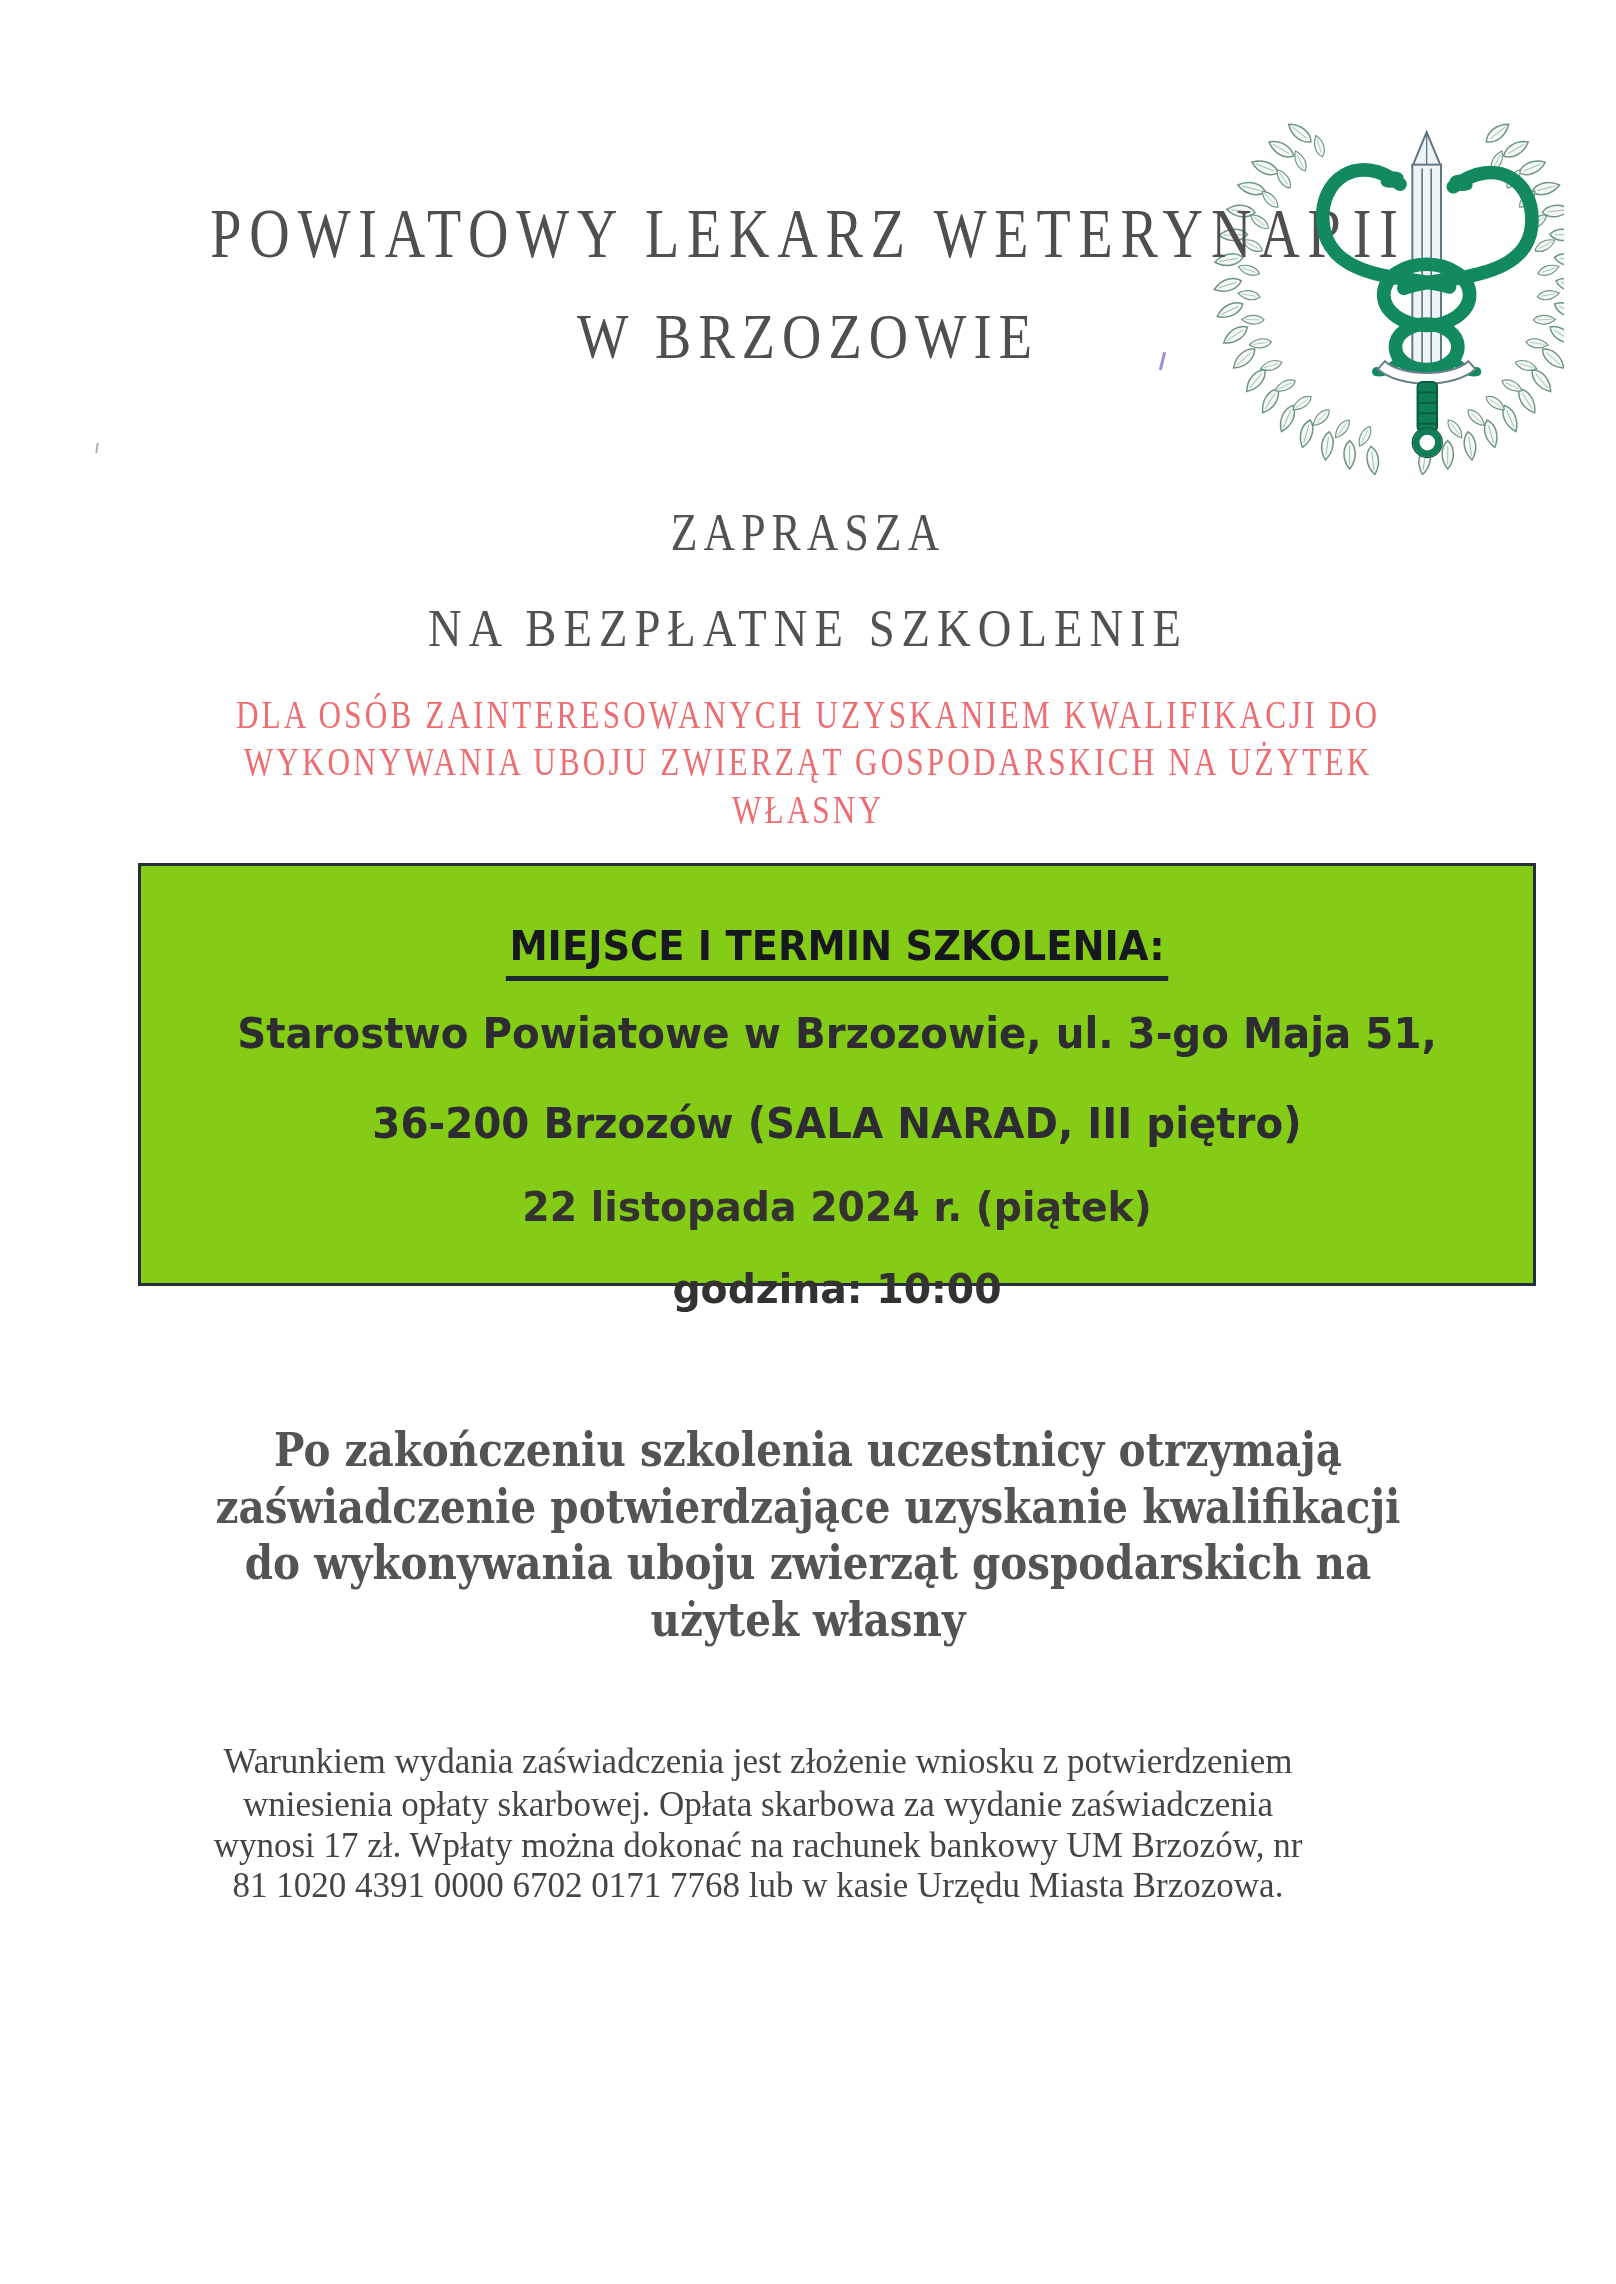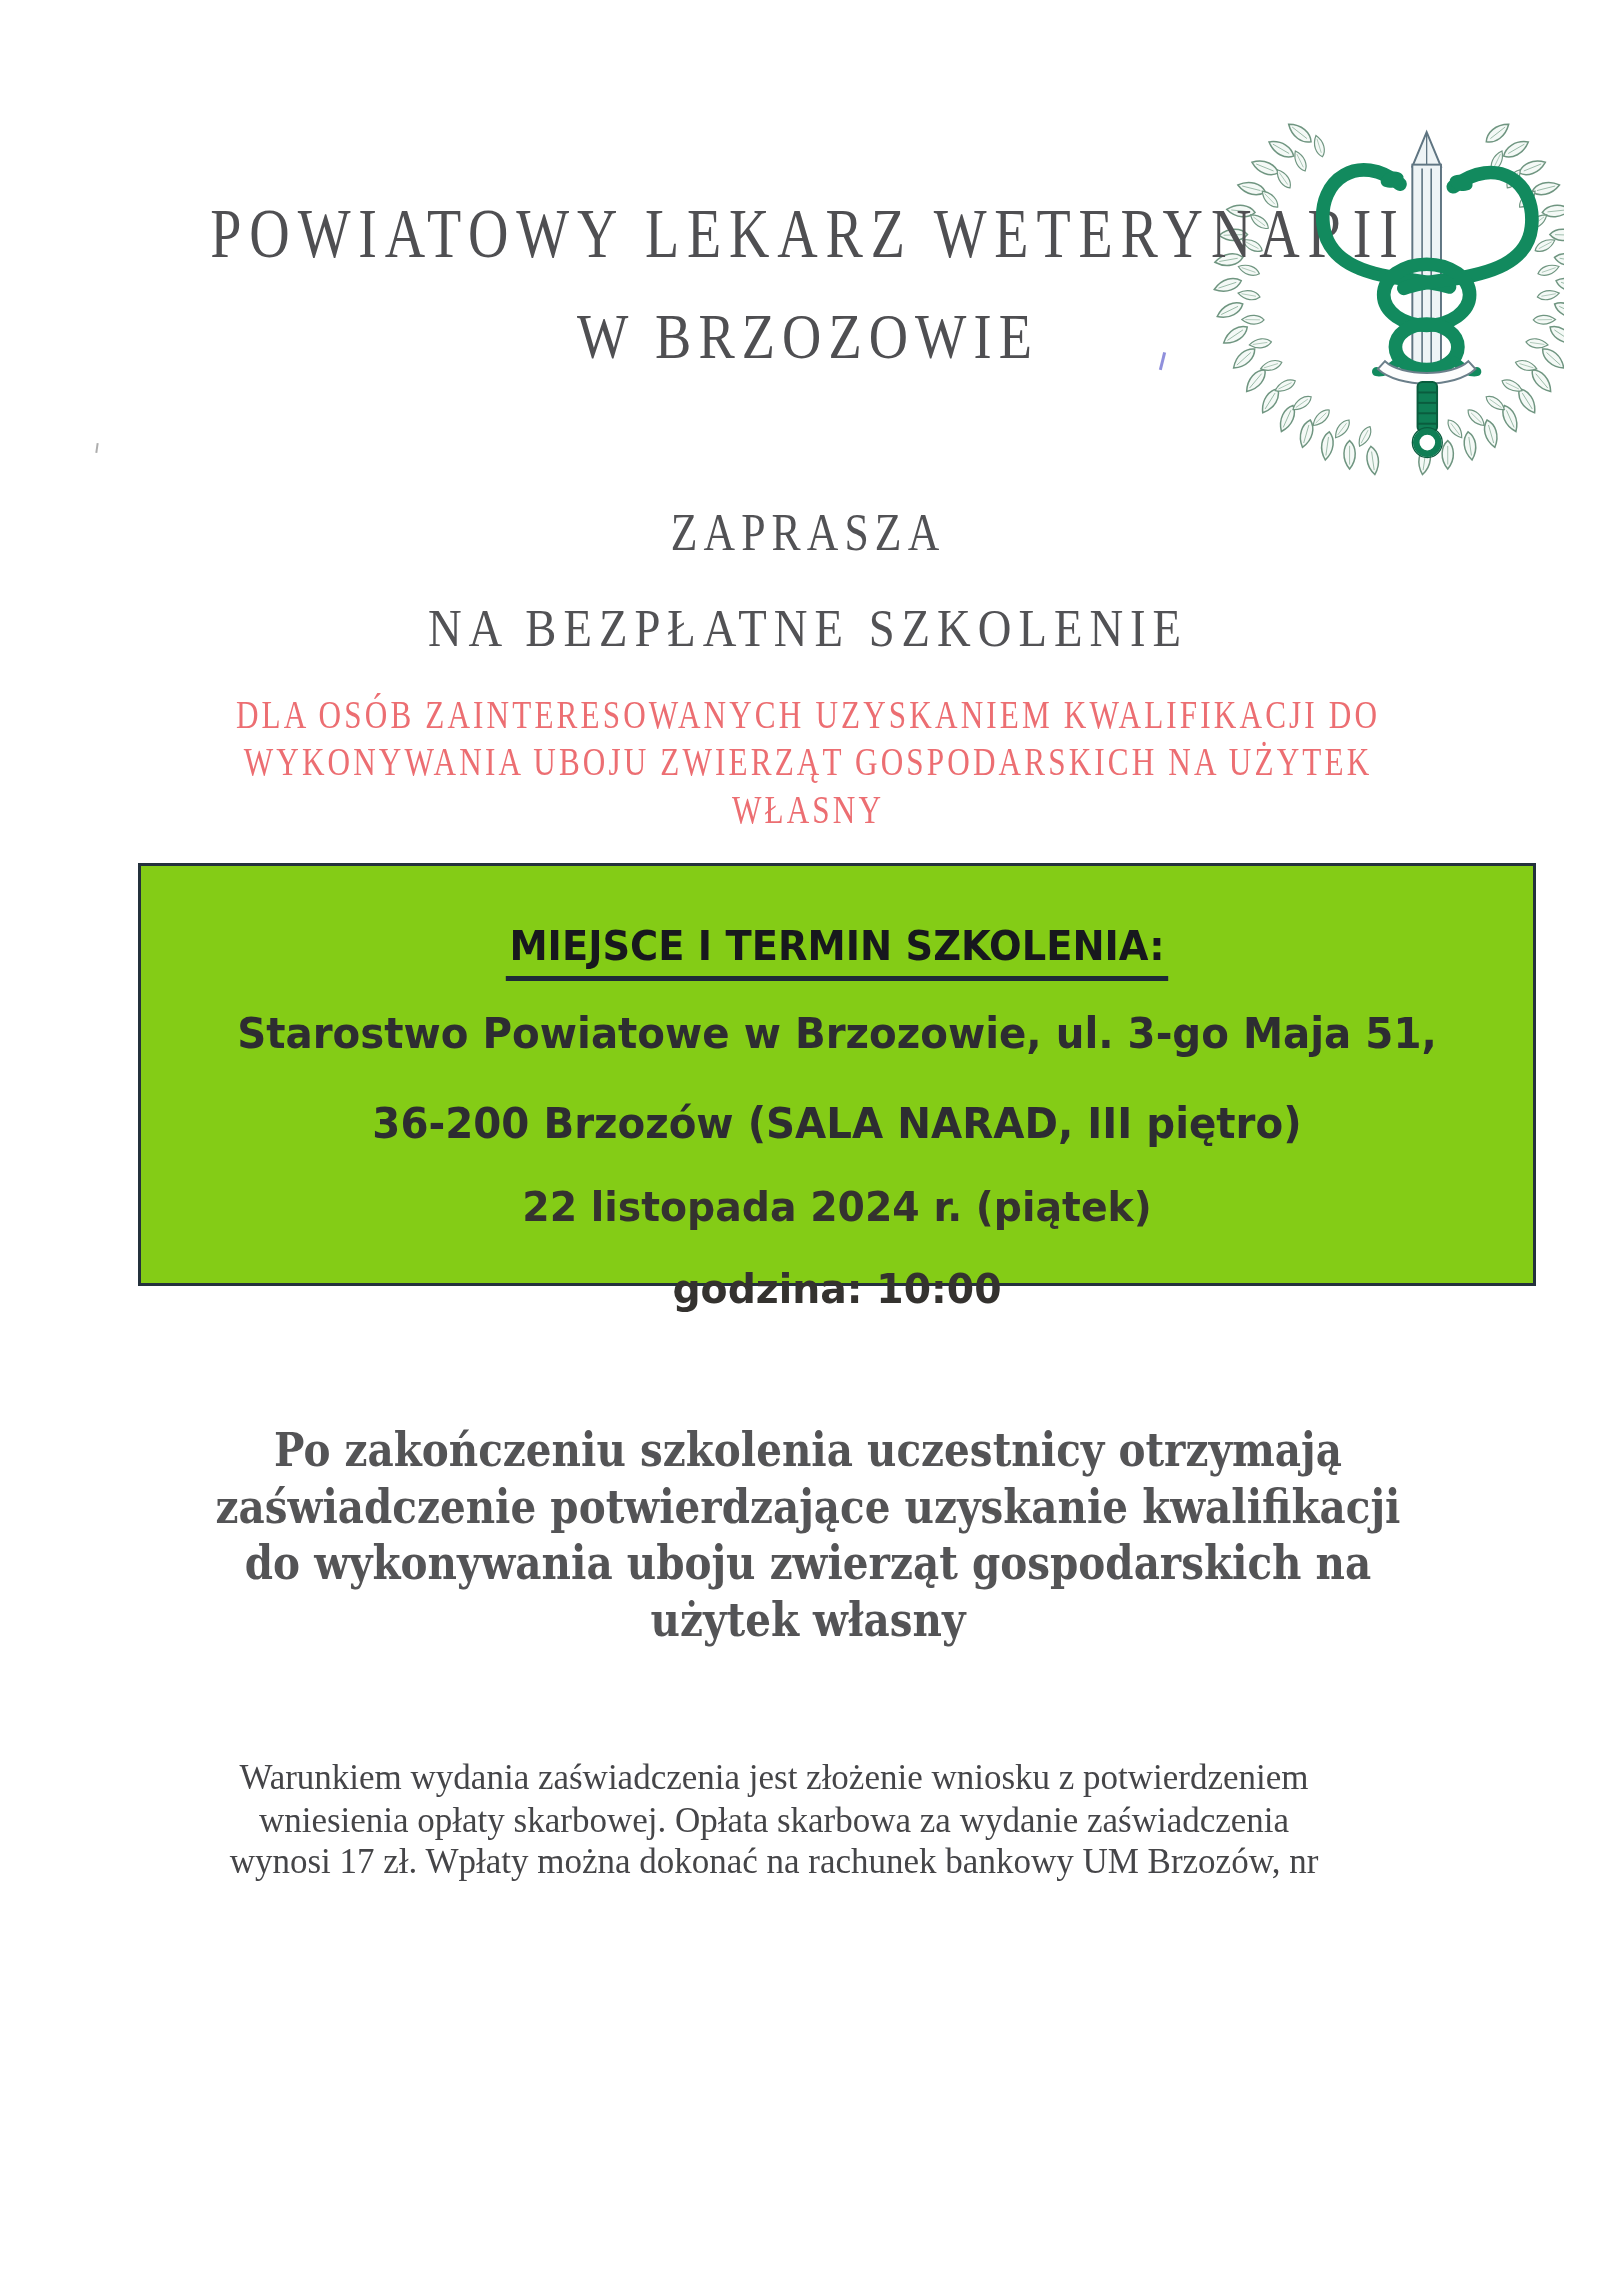--- a/index.html
+++ b/index.html
@@ -43,21 +43,21 @@
   .box-l4{top:399px;font-size:41px;color:#34322f;}
 
   
   .cert{position:absolute;left:0;width:1616px;text-align:center;margin:0;
         font-family:"DejaVu Serif","Liberation Serif",serif;font-weight:bold;
         font-size:46px;line-height:57px;color:#545456;white-space:nowrap;
         transform:scaleX(0.88);transform-origin:50% 50%;}
   .cert1{top:1422px;} .cert2{top:1479px;} .cert3{top:1535px;} .cert4{top:1592px;}
 
   
-  .pay{position:absolute;left:0;width:1516px;text-align:center;margin:16px;
+  .pay{position:absolute;left:0;width:1516px;text-align:center;margin:0;
        font-family:"Liberation Serif",serif;font-size:35px;line-height:42px;
        color:#454548;white-space:nowrap;}
   .pay1{top:1741px;} .pay2{top:1784px;} .pay3{top:1825px;text-align:center;} .pay4{top:1865px;}
 
   
   .wreath-svg,.emblem-svg{position:absolute;left:1206px;top:85px;
        width:358px;height:391px;pointer-events:none;}
   .wreath-svg{z-index:0;}
   .emblem-svg{z-index:2;}
 
@@ -201,17 +201,18 @@
   </div>
 
   <p class="cert cert1">Po zakończeniu szkolenia uczestnicy otrzymają</p>
   <p class="cert cert2">zaświadczenie potwierdzające uzyskanie kwalifikacji</p>
   <p class="cert cert3">do wykonywania uboju zwierząt gospodarskich na</p>
   <p class="cert cert4">użytek własny</p>
 
   <p class="pay pay1">Warunkiem wydania zaświadczenia jest złożenie wniosku  z potwierdzeniem</p>
   <p class="pay pay2">wniesienia opłaty skarbowej. Opłata skarbowa za wydanie zaświadczenia</p>
   <p class="pay pay3">wynosi 17 zł. Wpłaty można dokonać na rachunek bankowy UM Brzozów, nr</p>
+  <p class="pay pay4">81 1020 4391 0000 6702 0171 7768 lub w kasie Urzędu Miasta Brzozowa.</p>
 
   <div class="pen-mark"></div>
   <div class="tick-mark"></div>
 </div>
 
 
 </body></html>

